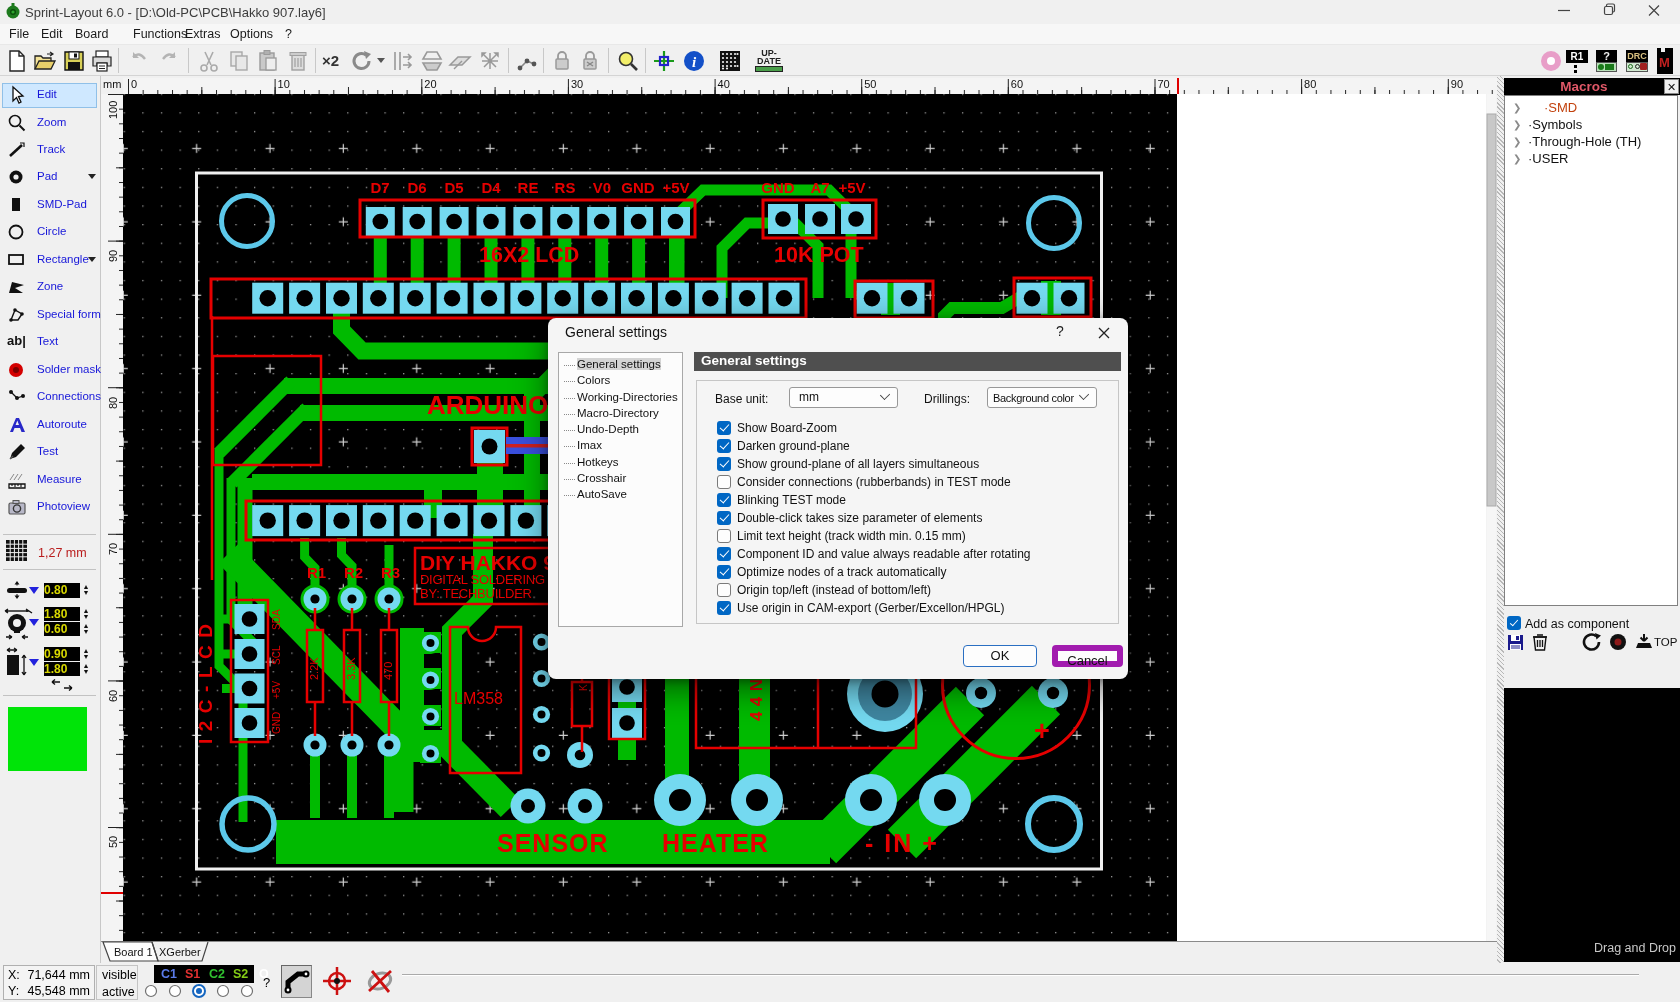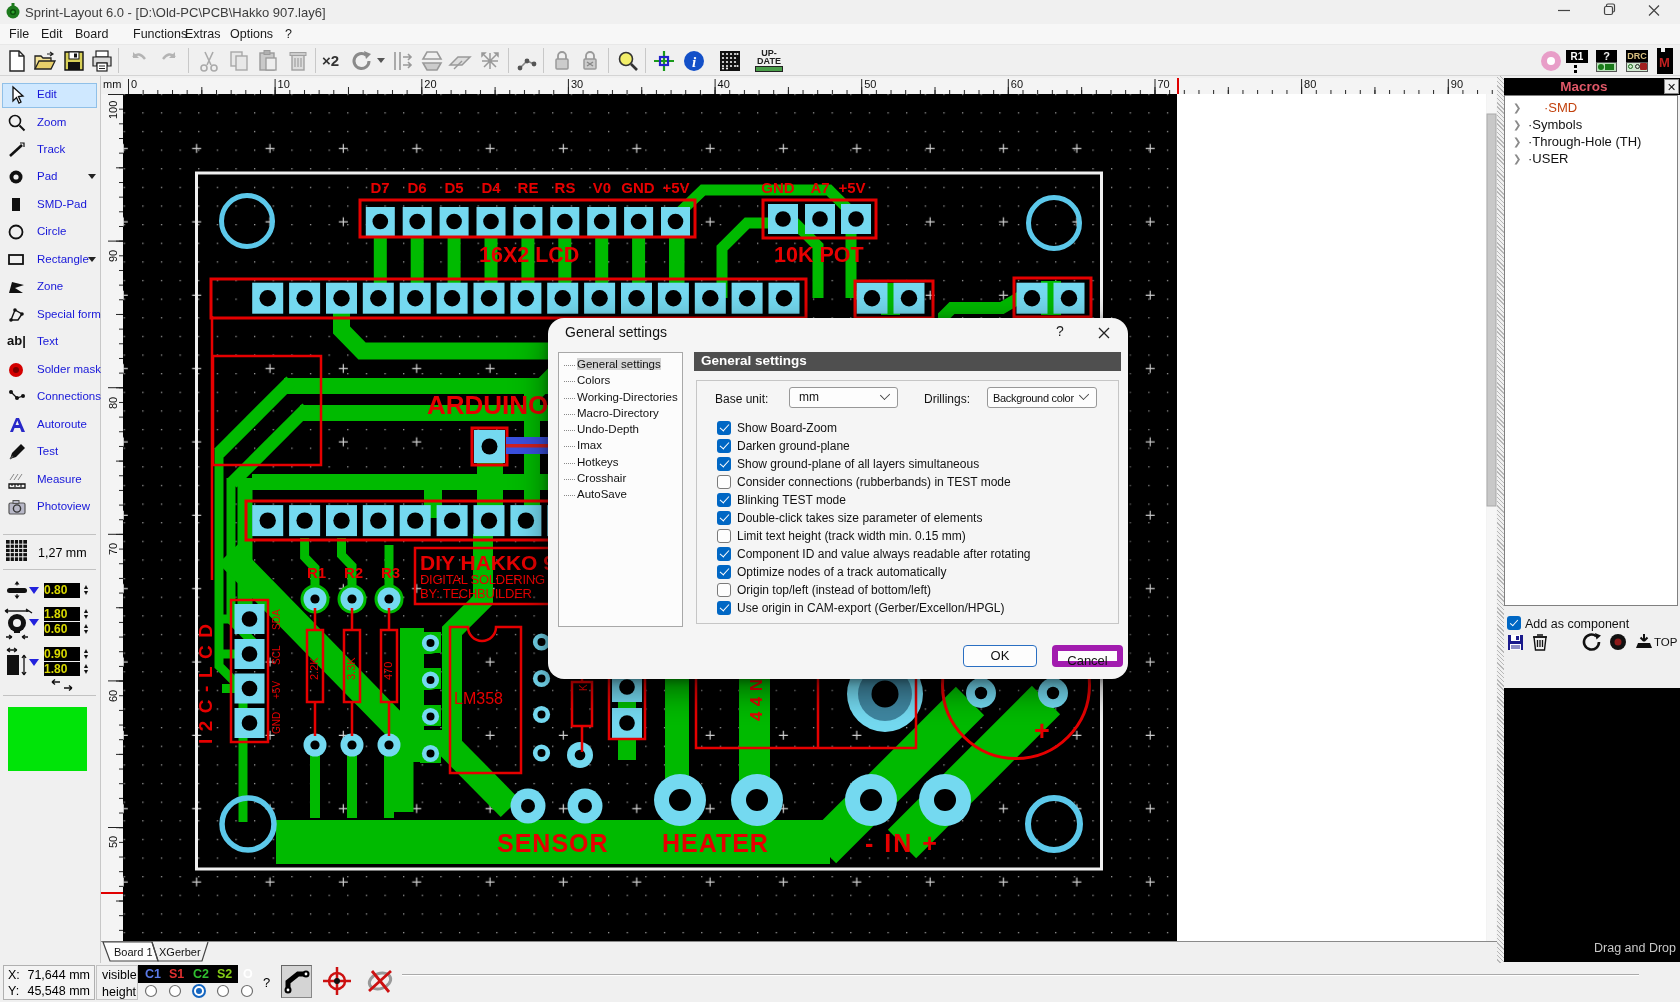--- a/index.html
+++ b/index.html
@@ -27,21 +27,21 @@
 #mmbox { left:101px; top:78px; width:22px; height:16px; font-size:11px; color:#111; background:#f0f0f0; padding-left:2px;}
 #topruler { left:123px; top:78px; width:1374px; height:16px; background:#f4f4f4; overflow:hidden;}
 #leftruler { left:101px; top:94px; width:22px; height:847px; background:#f4f4f4; overflow:hidden;}
 #canvas { left:123px; top:94px; width:1374px; height:847px; }
 
 #tabbar { left:101px; top:941px; width:1396px; height:22px; background:#f0f0f0; }
 
 #statusbar { left:0; top:963px; width:1680px; height:39px; background:#f0f0f0; }
 #macros { left:1497px; top:76px; width:183px; height:887px; background:#f0f0f0; }
 
-#dialog { left:548px; top:318px; width:580px; height:361px; background:#f5f5f5; border-radius:16px;
+#dialog { left:548px; top:318px; width:580px; height:361px; background:#f5f5f5; border-radius:8px;
   box-shadow:0 10px 34px rgba(0,0,0,0.5), 0 2px 8px rgba(0,0,0,0.3); }
 .dtxt { position:absolute; font-size:12px; color:#111; white-space:nowrap; }
 .tl { display:inline-block; width:11px; height:3px; border-top:1px dotted #8a8a8a; margin-right:2px; }
 .chk { position:absolute; width:14px; height:14px; border-radius:3px; }
 .chk.on { background:#0067c4; }
 .chk.on:before { content:""; position:absolute; left:4.5px; top:1.5px; width:4px; height:8px; border:solid #fff; border-width:0 1.6px 1.6px 0; transform:rotate(42deg); }
 .chk.off { background:#fdfdfd; border:1.4px solid #7a7a7a; }
 .combo { position:absolute; height:21px; background:#fdfdfd; border:1px solid #989898; border-radius:3px; font-size:13px; color:#111; padding:2px 0 0 9px; }
 .combo .cv { position:absolute; right:8px; top:5px; width:8px; height:8px; border:solid #444; border-width:0 0 1.5px 1.5px; transform:rotate(-45deg) scale(1,0.8); margin-top:-2px;}
 </style></head>
@@ -343,21 +343,21 @@
       </svg>
       <span class="lbl">Photoview</span>
     </div>
  <div class="hsep" style="top:458px"></div>
  <svg class="abs" style="left:6px;top:464px" width="21" height="21" viewBox="0 0 21 21">
       <rect x="0" y="0" width="21" height="21" fill="#111"></rect>
       <g stroke="#f0f0f0" stroke-width="1">
         <path d="M4.2 0 V21 M8.4 0 V21 M12.6 0 V21 M16.8 0 V21 M0 4.2 H21 M0 8.4 H21 M0 12.6 H21 M0 16.8 H21"></path>
       </g>
     </svg>
- <div class="abs" style="left:38px;top:470px;font-size:12.5px;color:#000000">1,27 mm</div>
+ <div class="abs" style="left:38px;top:470px;font-size:12.5px;color:#b91c1c">1,27 mm</div>
  <div class="hsep" style="top:493px"></div>
  <svg class="abs" style="left:5px;top:505px" width="26" height="18" viewBox="0 0 26 18">
       <rect x="2" y="7" width="20" height="5" rx="2.5" fill="#111"></rect>
       <path d="M12 0 l-2.5 3.5 h5 z M12 18 l-2.5 -3.5 h5 z" fill="#111"></path>
       <path d="M12 2.5 v2 M12 13 v2" stroke="#111"></path>
     </svg>
  <div class="bluedd" style="left:29px;top:511px"></div>
  <div class="blkbox" style="left:44px;top:507px;width:36px;height:15px;line-height:15px">0.80</div>
  <div class="spin" style="left:85px;top:507px"></div>
  <svg class="abs" style="left:4px;top:530px" width="30" height="36" viewBox="0 0 30 36">
@@ -788,23 +788,23 @@
 
 <div class="abs" id="statusbar">
  <div class="abs" style="left:3px;top:2px;width:92px;height:35px;border:1px solid #b0b0b0;background:#f4f4f4">
   <span style="position:absolute;left:4px;top:2px;font-size:12.5px">X:</span>
       <span style="position:absolute;right:4px;top:2px;font-size:12.5px">71,644 mm</span>
   <span style="position:absolute;left:4px;top:18px;font-size:12.5px">Y:</span>
       <span style="position:absolute;right:4px;top:18px;font-size:12.5px">45,548 mm</span>
  </div>
  <div class="abs" style="left:96px;top:2px;width:42px;height:35px;border:1px solid #c4c4c4">
   <span style="position:absolute;left:5px;top:2px;font-size:12.5px">visible</span>
-  <span style="position:absolute;left:5px;top:19px;font-size:12.5px">height</span>
- </div>
- <div class="abs" style="left:138px;top:2px;width:100px;height:18px;background:#000">
+  <span style="position:absolute;left:5px;top:19px;font-size:12.5px">active</span>
+ </div>
+ <div class="abs" style="left:154px;top:2px;width:100px;height:18px;background:#000">
   <span style="position:absolute;left:7px;top:2px;font-size:12.5px;font-weight:bold;color:#5a7ae8">C1</span>
   <span style="position:absolute;left:31px;top:2px;font-size:12.5px;font-weight:bold;color:#e03030">S1</span>
   <span style="position:absolute;left:55px;top:2px;font-size:12.5px;font-weight:bold;color:#30c030">C2</span>
   <span style="position:absolute;left:79px;top:2px;font-size:12.5px;font-weight:bold;color:#84cc16">S2</span>
   <span style="position:absolute;left:105px;top:2px;font-size:12.5px;font-weight:bold;color:#fff">O</span>
  </div>
  <svg class="abs" style="left:138px;top:20px" width="123" height="17" viewBox="0 0 123 17">
   <g fill="#fff" stroke="#707070" stroke-width="1.2">
    <circle cx="13" cy="8" r="5.5"></circle>
         <circle cx="37" cy="8" r="5.5"></circle>

